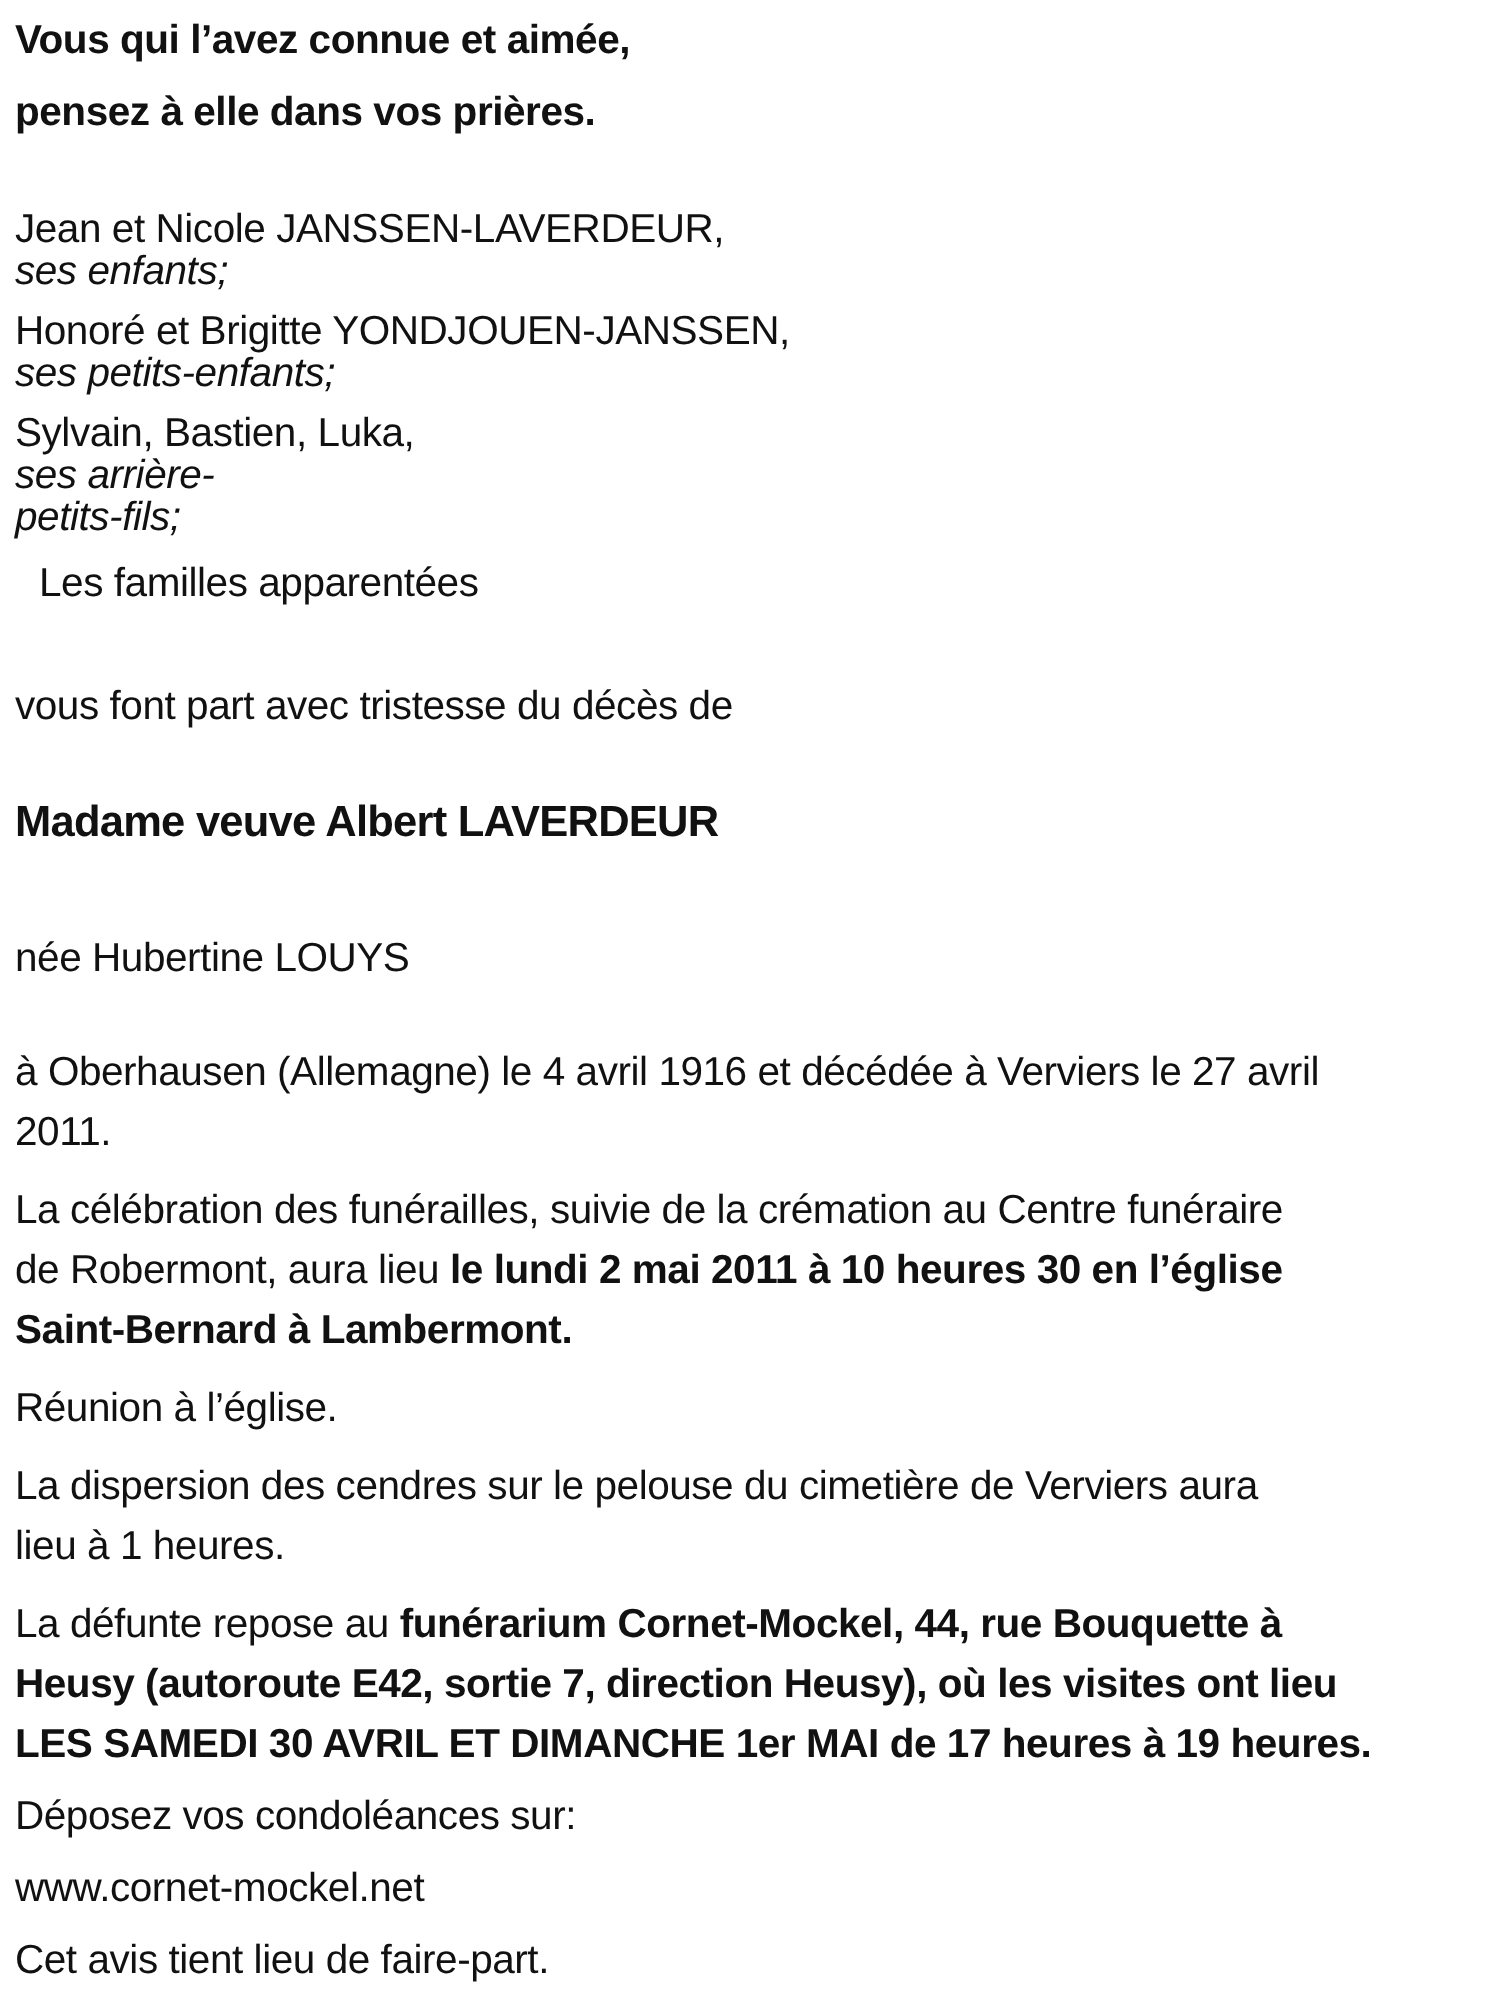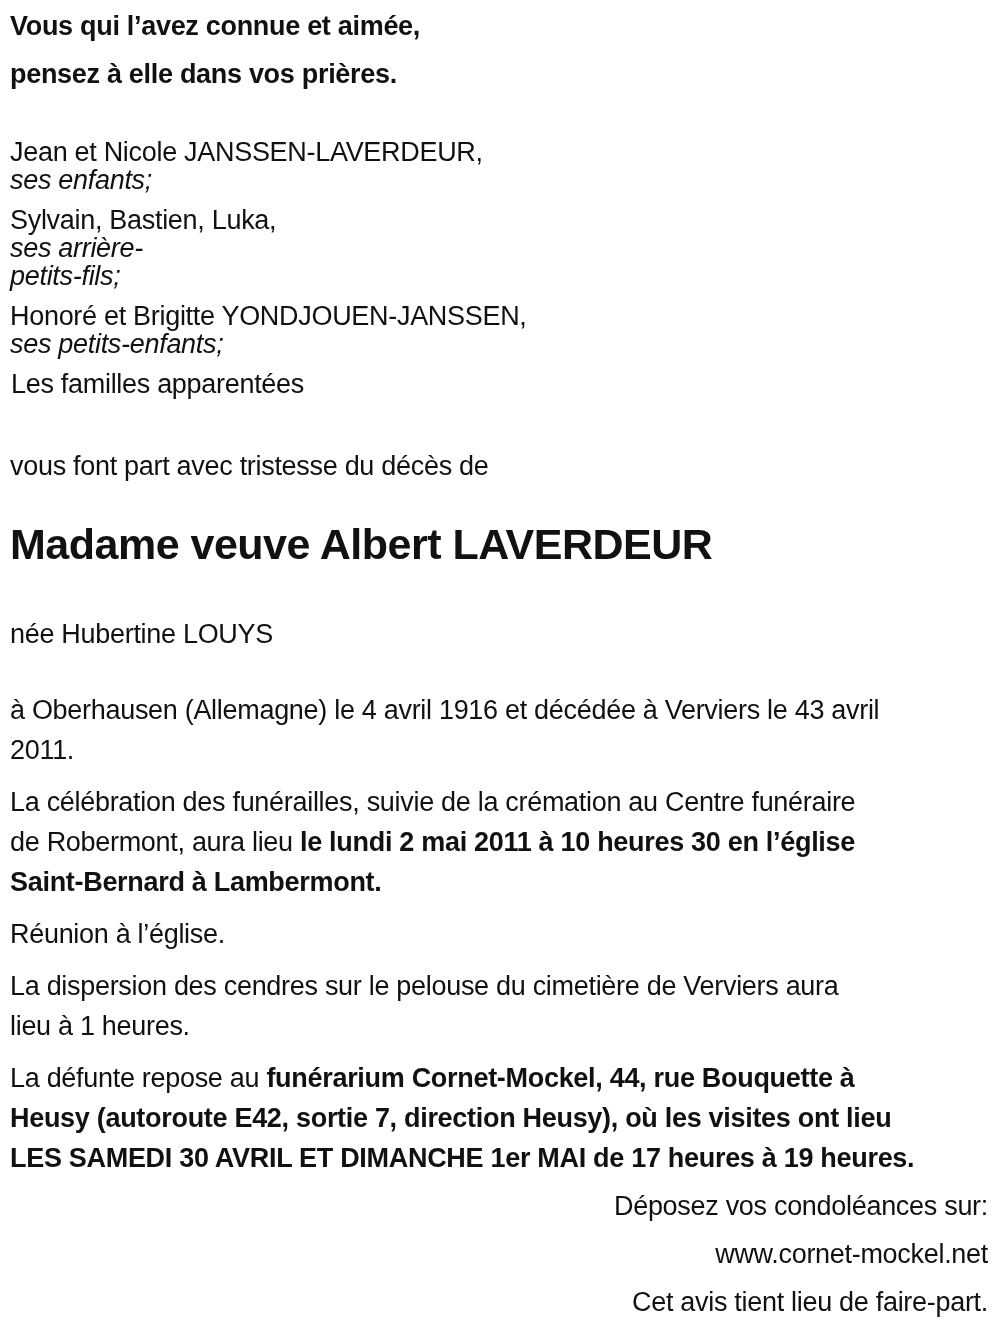--- a/index.html
+++ b/index.html
@@ -38,89 +38,89 @@
     white-space: pre;
   }
   .relative-relation {
     margin: 0;
     line-height: 28px;
     font-style: italic;
     text-align: left;
     white-space: pre;
   }
   .families {
-    margin: 1px;
+    margin: 16px;
     line-height: 28px;
     white-space: pre;
   }
 
   .announce {
     margin: 48px 0 0 0;
     line-height: 40px;
     white-space: pre;
   }
 
   h1.deceased-title {
     margin: 36px 0 0 0;
-    font-size: 43px;
+    font-size: 29px;
     font-weight: 700;
     line-height: 44px;
     letter-spacing: -0.5px;
     white-space: pre;
   }
 
   .maiden {
     margin: 48px 0 0 0;
     line-height: 40px;
     white-space: pre;
   }
 
   .para {
     margin: 12px 0 0 0;
     line-height: 40px;
     white-space: pre;
   }
   .para.first { margin-top: 36px; }
-  .para.tight { margin-top: 8px; text-align: right; }
+  .para.tight { margin-top: 8px; }
   .b { font-weight: 700; }
 </style>
 </head>
 <body>
 
 <p class="intro">Vous qui l’avez connue et aimée,
 pensez à elle dans vos prières.</p>
 
 <div class="relatives">
 
   <div class="relative-entry">
     <p class="relative-names">Jean et Nicole JANSSEN-LAVERDEUR,</p>
     <p class="relative-relation">ses enfants;</p>
   </div>
 
   <div class="relative-entry">
+    <p class="relative-names">Honoré et Brigitte YONDJOUEN-JANSSEN,</p>
+    <p class="relative-relation">ses petits-enfants;</p>
+  </div>
+
+  <div class="relative-entry">
     <p class="relative-names">Sylvain, Bastien, Luka,</p>
     <p class="relative-relation">ses arrière-
 petits-fils;</p>
-  </div>
-
-  <div class="relative-entry">
-    <p class="relative-names">Honoré et Brigitte YONDJOUEN-JANSSEN,</p>
-    <p class="relative-relation">ses petits-enfants;</p>
   </div>
 
   <p class="families">Les familles apparentées</p>
 </div>
 
 <p class="announce">vous font part avec tristesse du décès de</p>
 
 <h1 class="deceased-title">Madame veuve Albert LAVERDEUR</h1>
 
 <p class="maiden">née Hubertine LOUYS</p>
 
-<p class="para first">à Oberhausen (Allemagne) le 4 avril 1916 et décédée à Verviers le 43 avril
+<p class="para first">à Oberhausen (Allemagne) le 4 avril 1916 et décédée à Verviers le 27 avril
 2011.</p>
 
 <p class="para"><span>La célébration des funérailles, suivie de la crémation au Centre funéraire
 de Robermont, aura lieu </span><span class="b">le lundi 2 mai 2011 à 10 heures 30 en l’église
 Saint-Bernard à Lambermont.</span></p>
 
 <p class="para">Réunion à l’église.</p>
 
 <p class="para">La dispersion des cendres sur le pelouse du cimetière de Verviers aura
 lieu à 1 heures.</p>

